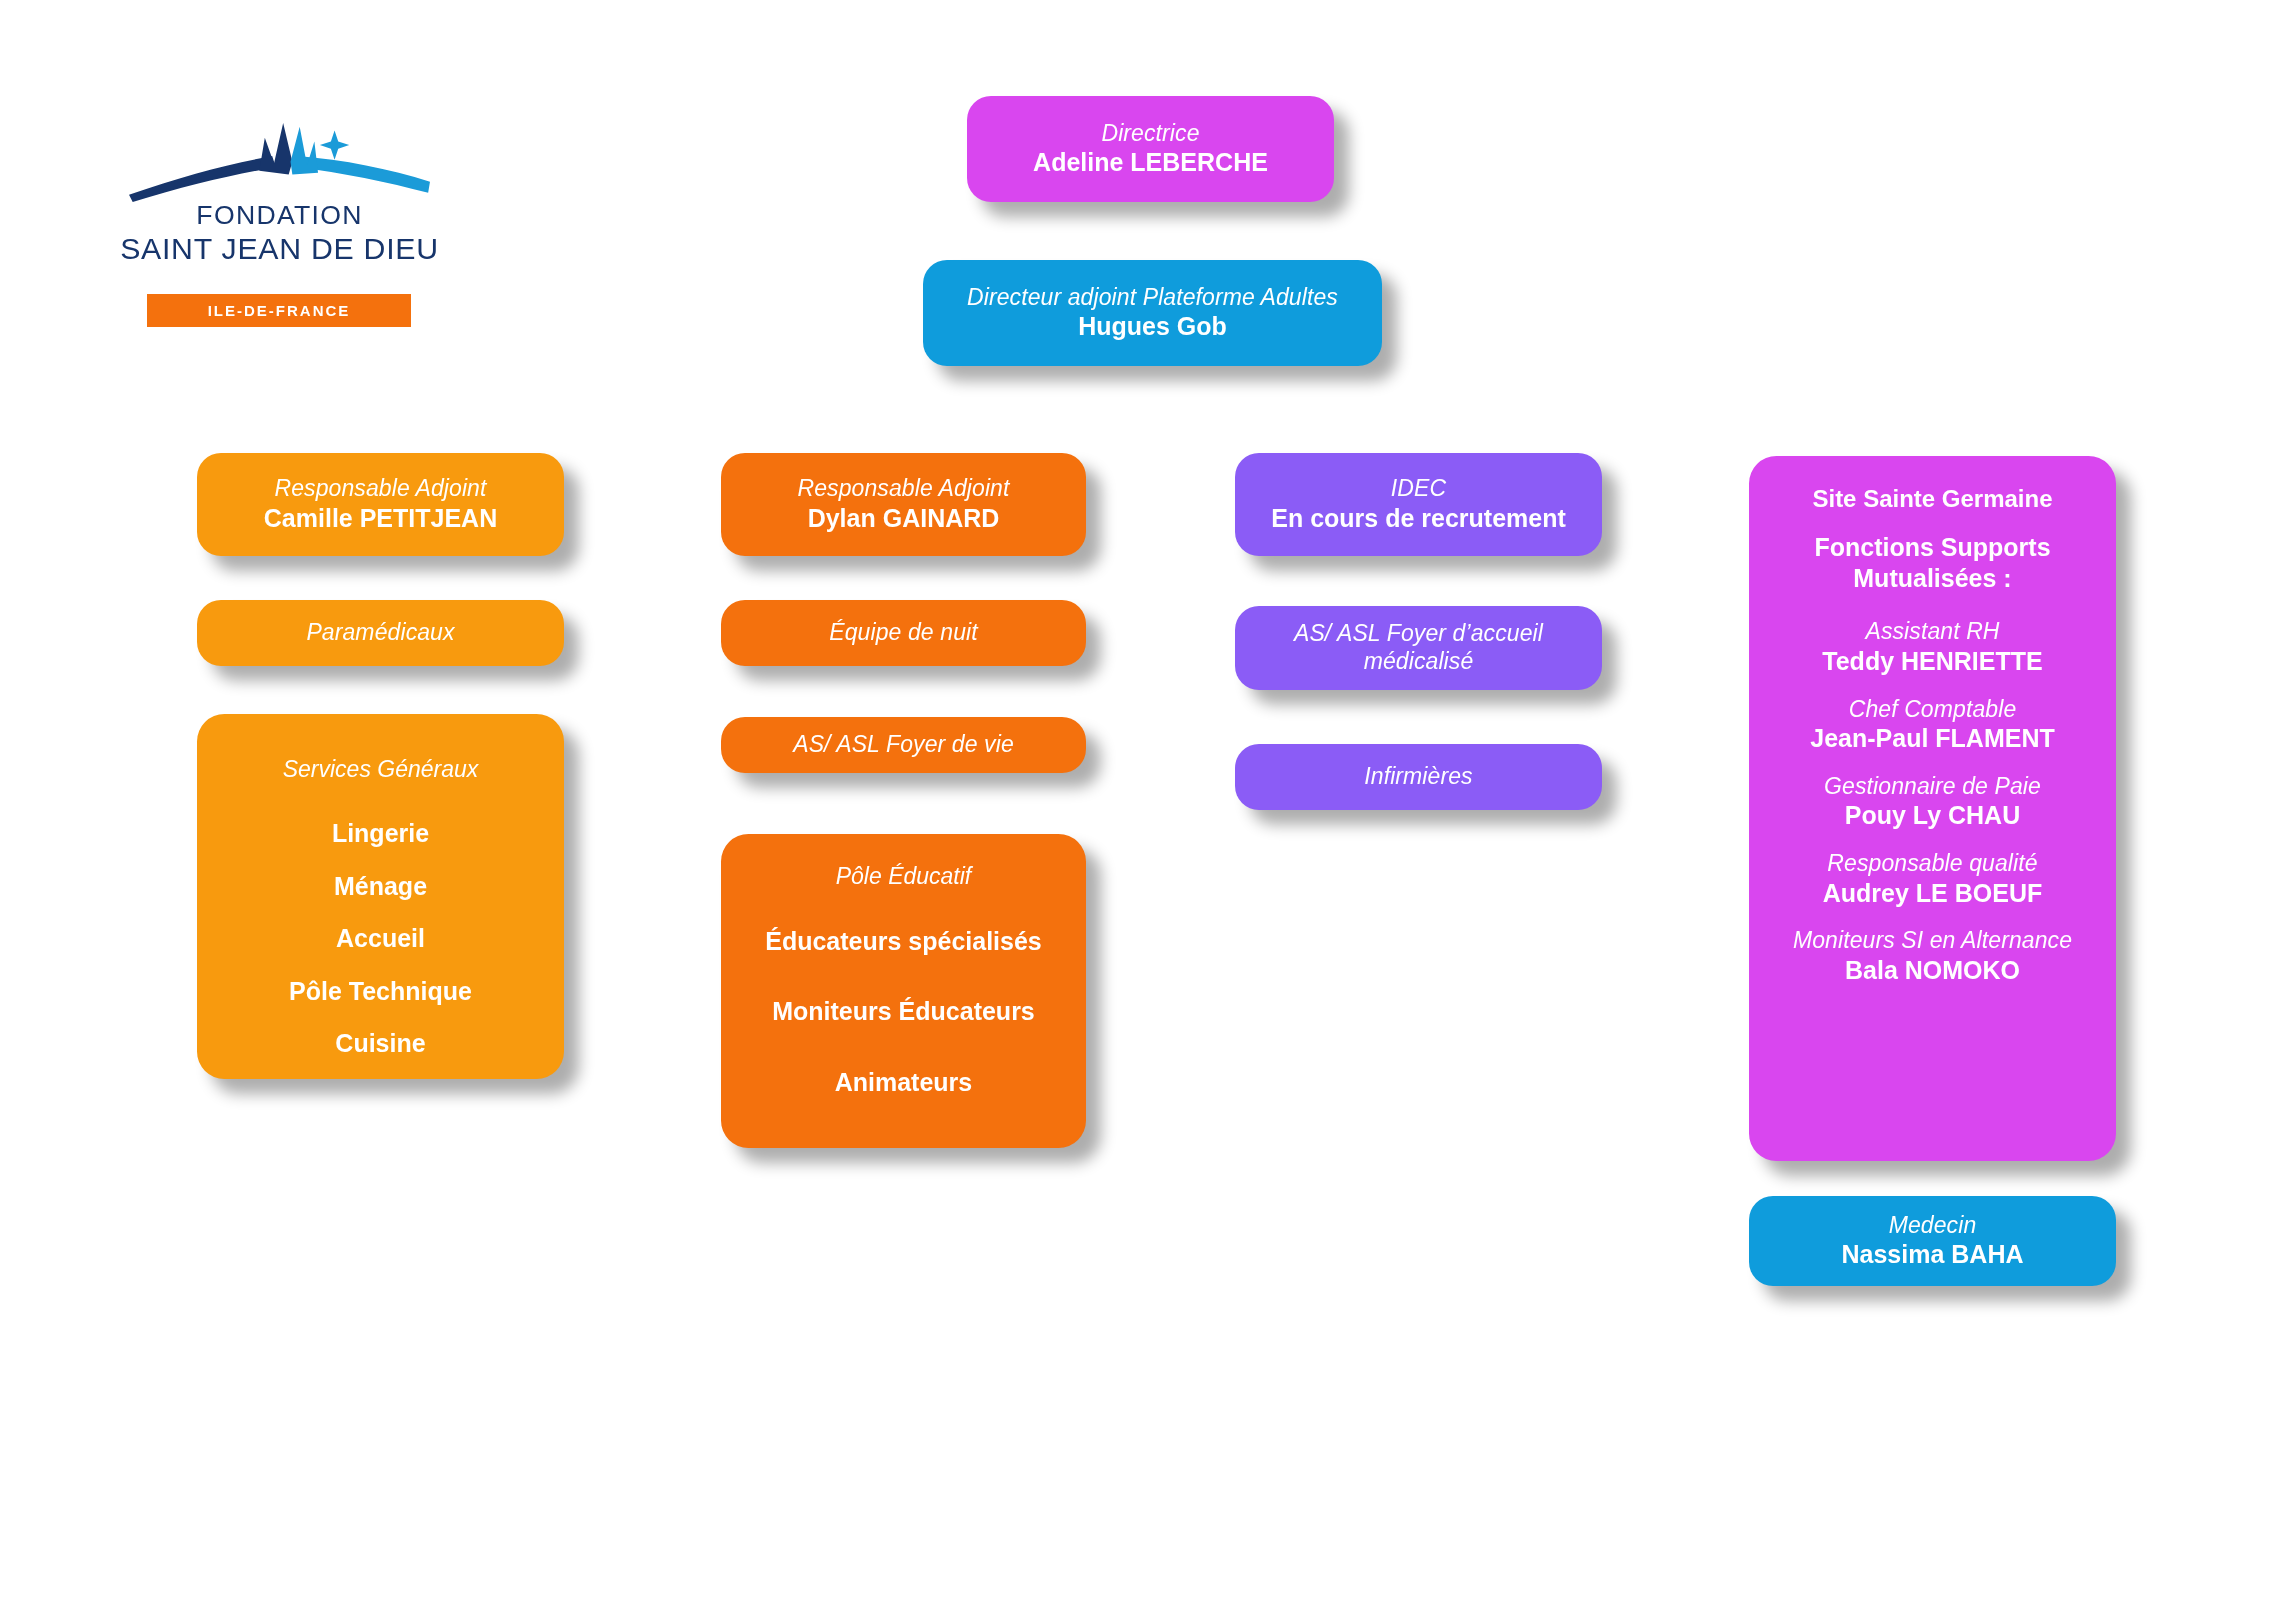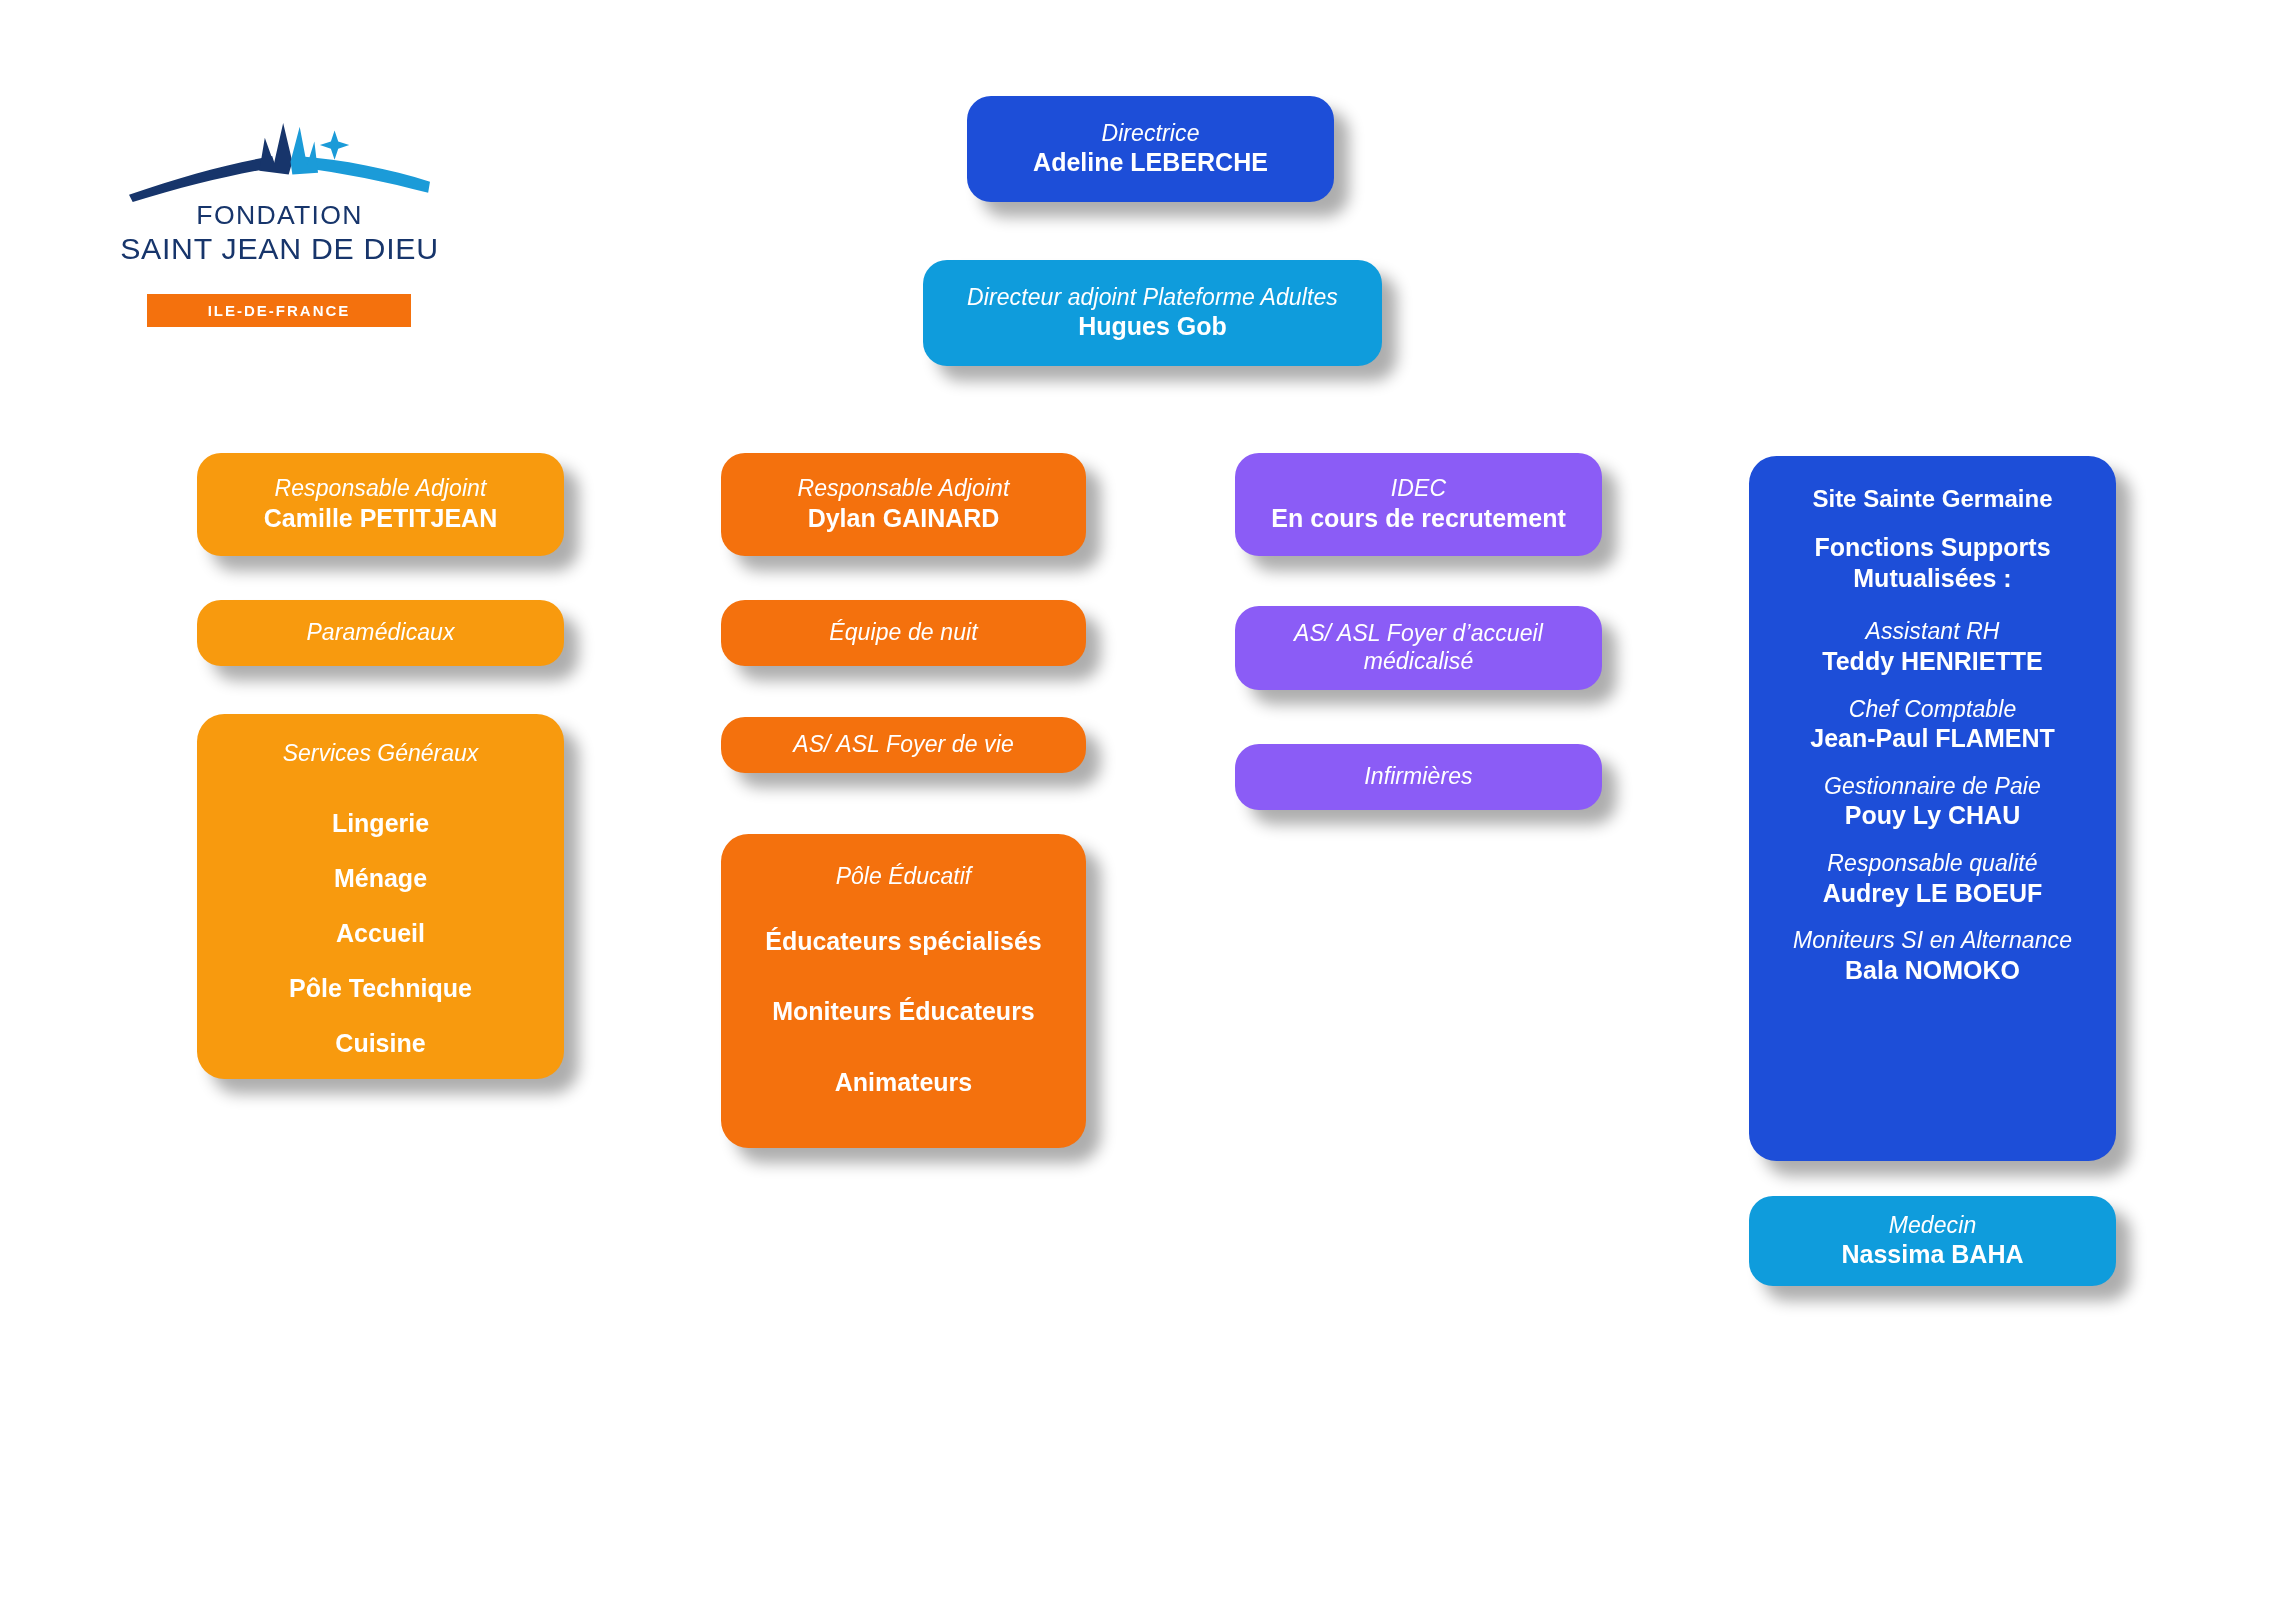--- a/index.html
+++ b/index.html
@@ -51,21 +51,21 @@
   }
   .plain{
     font-weight:bold;
     font-size:24px;
     line-height:1.25;
   }
   .sub-line{font-weight:bold;font-size:25px;line-height:1.3;margin:10px 0;}
   .grp-title{font-style:italic;font-weight:400;font-size:23px;line-height:1.2;}
 
   
-  .navy{background:#1d4ed8;}
+  .navy{background:#d946ef;}
   .lightblue{background:#0F9CDC;}
   .amber{background:#F89A0E;}
   .orange{background:#F4710D;}
   .red{background:#8b5cf6;}
   .gap-lg{height:24px;}
   .gap-md{height:18.4px;}
 </style>
 </head>
 <body>
 
@@ -101,21 +101,21 @@
 
   <div class="box amber" style="left:197px;top:453px;width:367px;height:103px;">
     <div class="role">Responsable Adjoint</div>
     <div class="person">Camille PETITJEAN</div>
   </div>
 
   <div class="box amber" style="left:197px;top:600px;width:367px;height:66px;">
     <div class="role">Paramédicaux</div>
   </div>
 
-  <div class="box tall amber" style="left:197px;top:714px;width:367px;height:365px;justify-content:space-between;padding-top:26px;">
+  <div class="box tall amber" style="left:197px;top:714px;width:367px;height:365px;justify-content:flex-end;padding-top:26px;">
     <div class="grp-title">Services Généraux</div>
     <div class="gap-lg"></div>
     <div class="sub-line">Lingerie</div>
     <div class="sub-line">Ménage</div>
     <div class="sub-line">Accueil</div>
     <div class="sub-line">Pôle Technique</div>
     <div class="sub-line">Cuisine</div>
   </div>
 
   <div class="box orange" style="left:721px;top:453px;width:365px;height:103px;">

